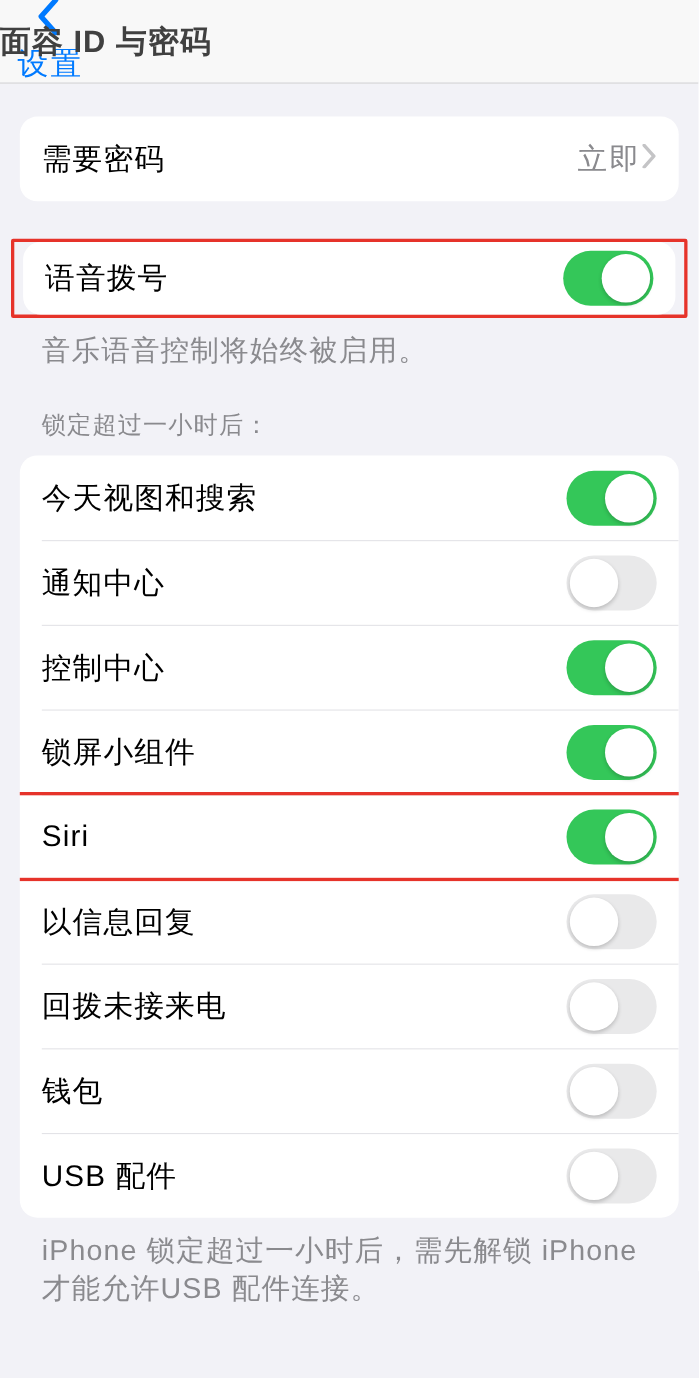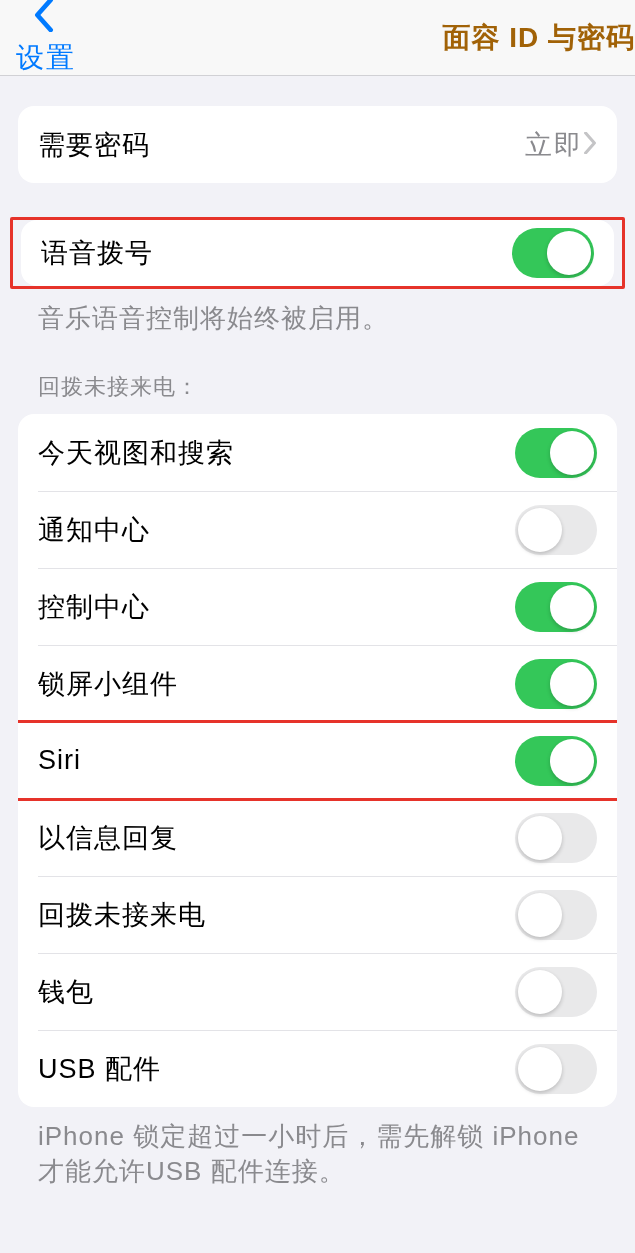--- a/index.html
+++ b/index.html
@@ -34,26 +34,26 @@
     .back svg {
       width: 20px;
       height: 34px;
     }
     .back-label {
       margin-left: 4px;
       letter-spacing: 2px;
     }
     .title {
       position: absolute;
-      left: 18px;
+      left: 0;
       right: 0;
-      text-align: right;
+      text-align: left;
       font-size: 28px;
       font-weight: 600;
-      color: #a16207;
+      color: #404040;
       pointer-events: none;
       letter-spacing: 1px;
     }
     .content {
       padding: 0;
     }
     .group {
       margin: 34px 18px 0 18px;
       background: #fff;
       border-radius: 16px;
@@ -203,21 +203,21 @@
         <span class="row-label">语音拨号</span>
         <span class="toggle on">
           <span class="knob"></span>
         </span>
       </div>
     </div>
   </div>
 
   <div class="footer-text">音乐语音控制将始终被启用。</div>
 
-  <div class="section-header">回拨未接来电：</div>
+  <div class="section-header">锁定超过一小时后：</div>
 
   <div class="group" id="lock-group">
       <div class="row">
         <span class="row-label">今天视图和搜索</span>
         <span class="toggle on">
           <span class="knob"></span>
         </span>
       </div>
       <div class="row">
         <span class="row-label">通知中心</span>

